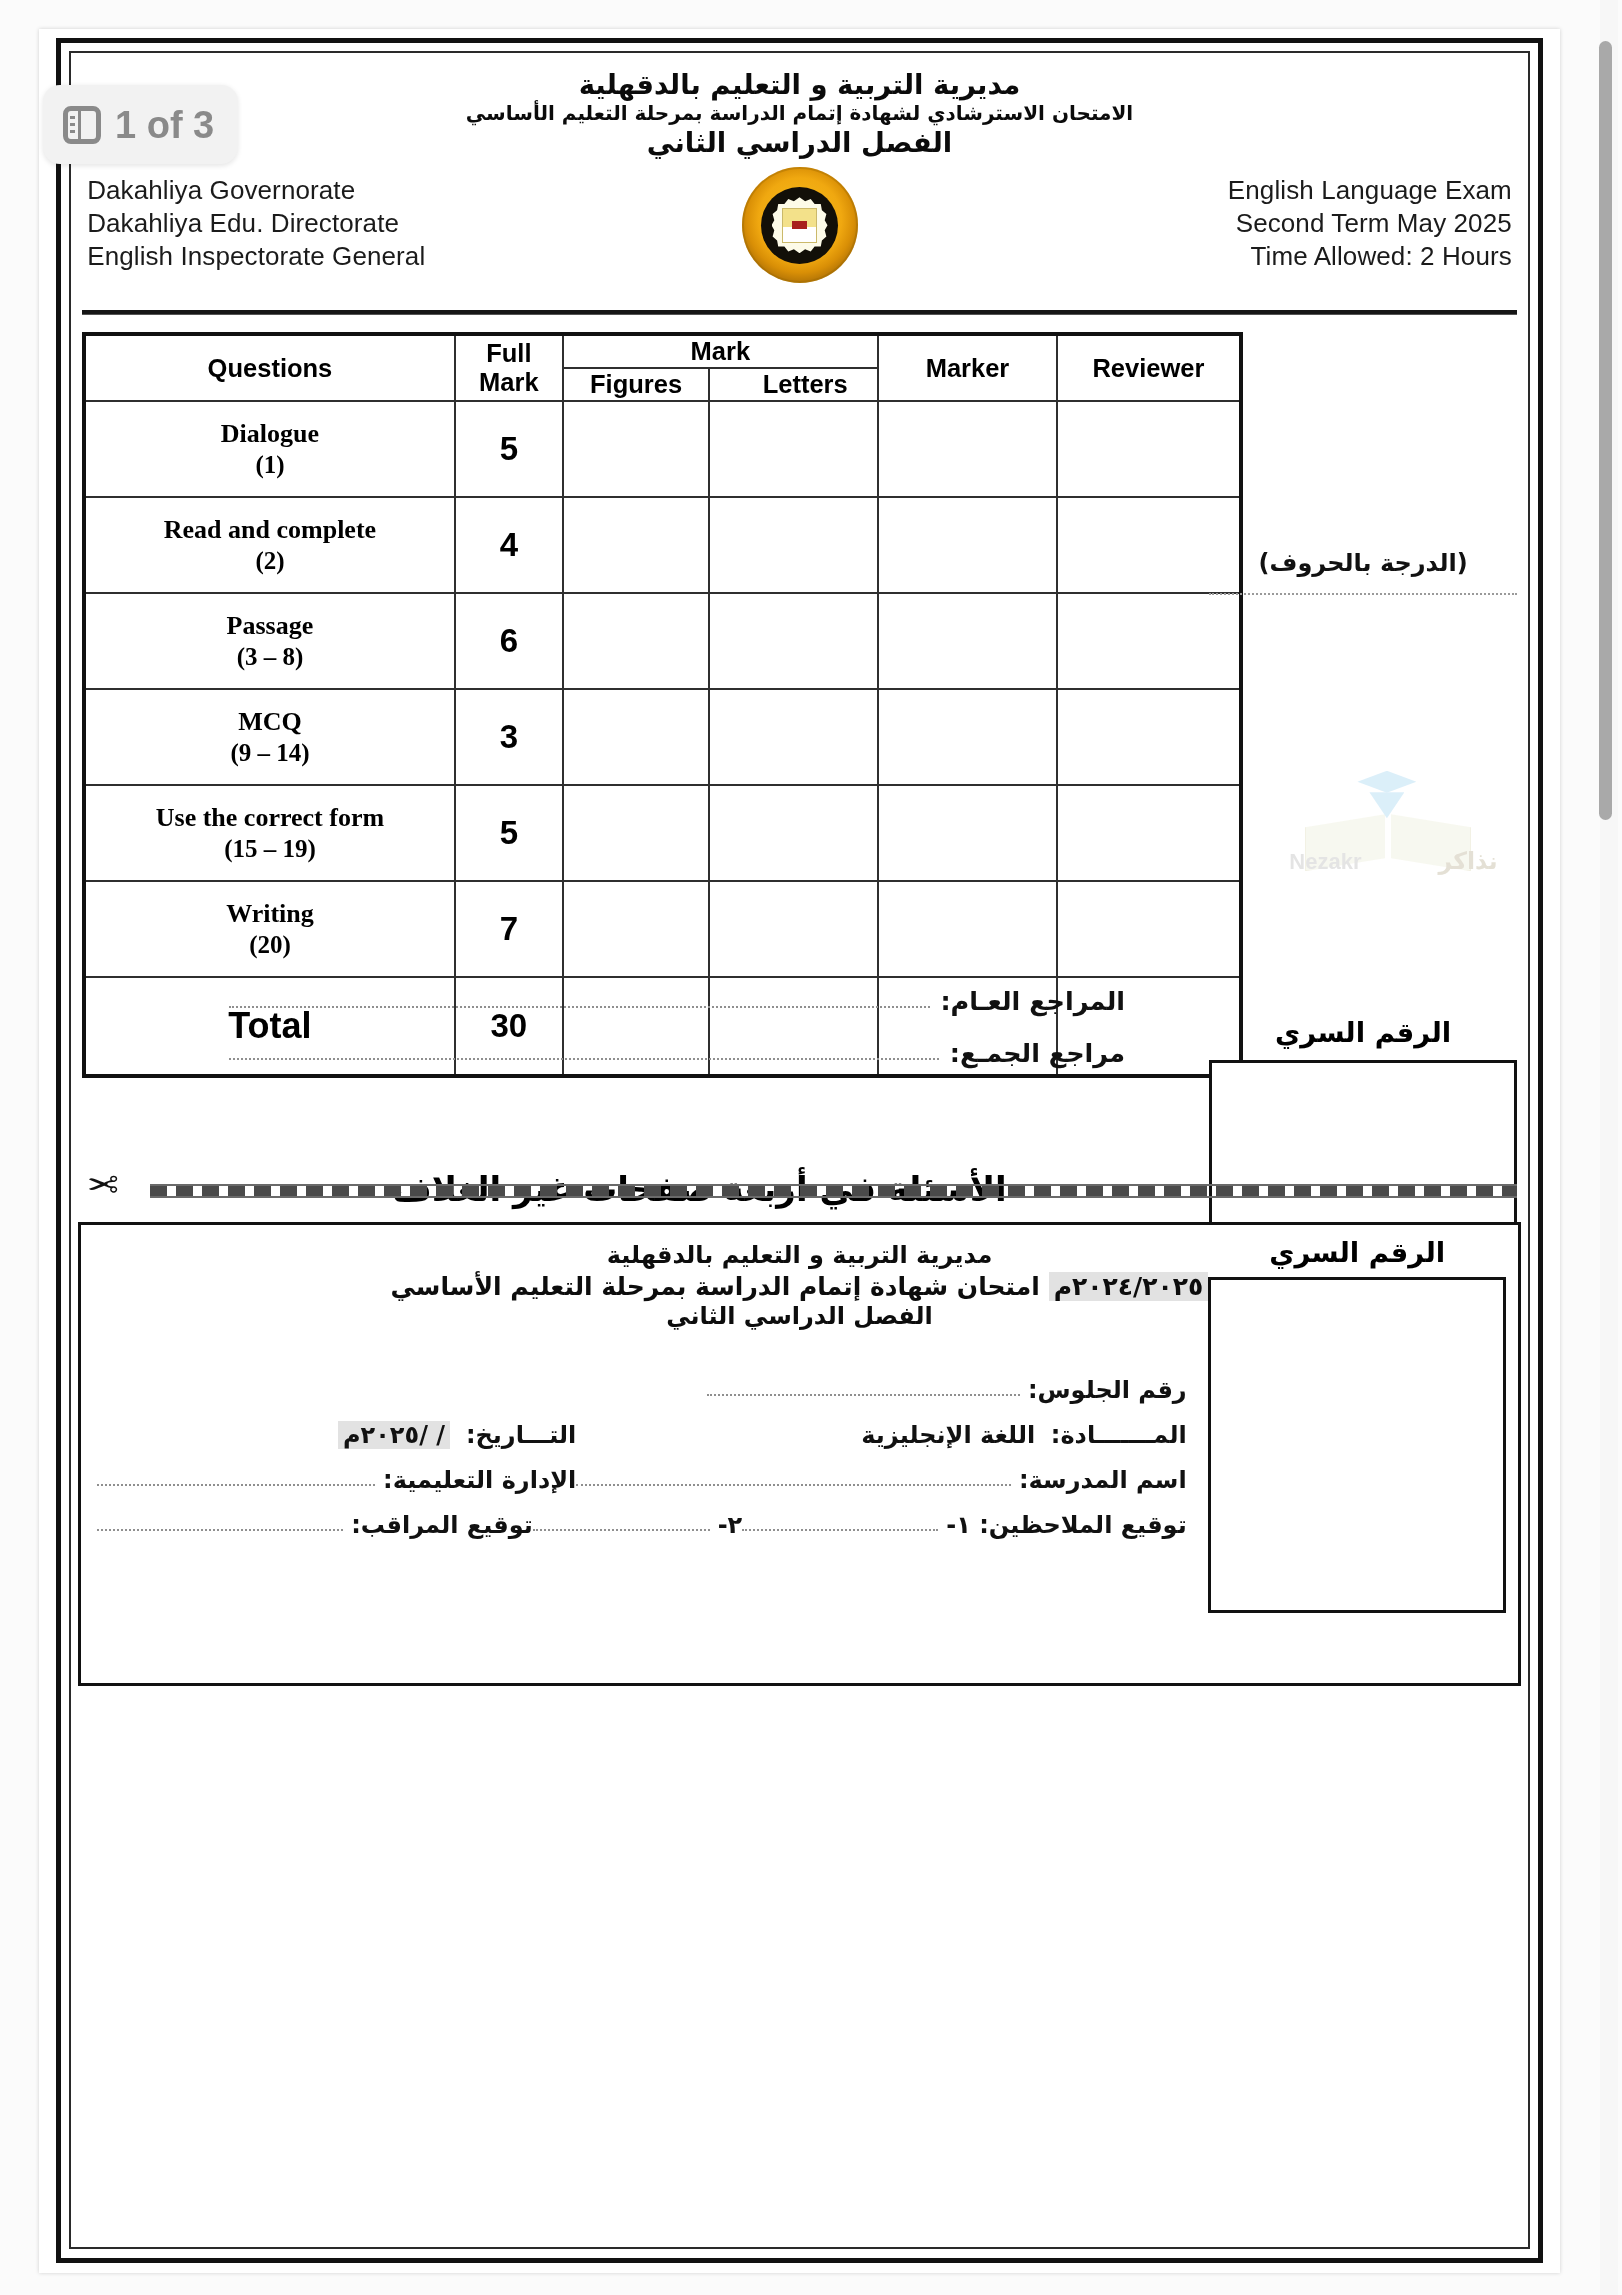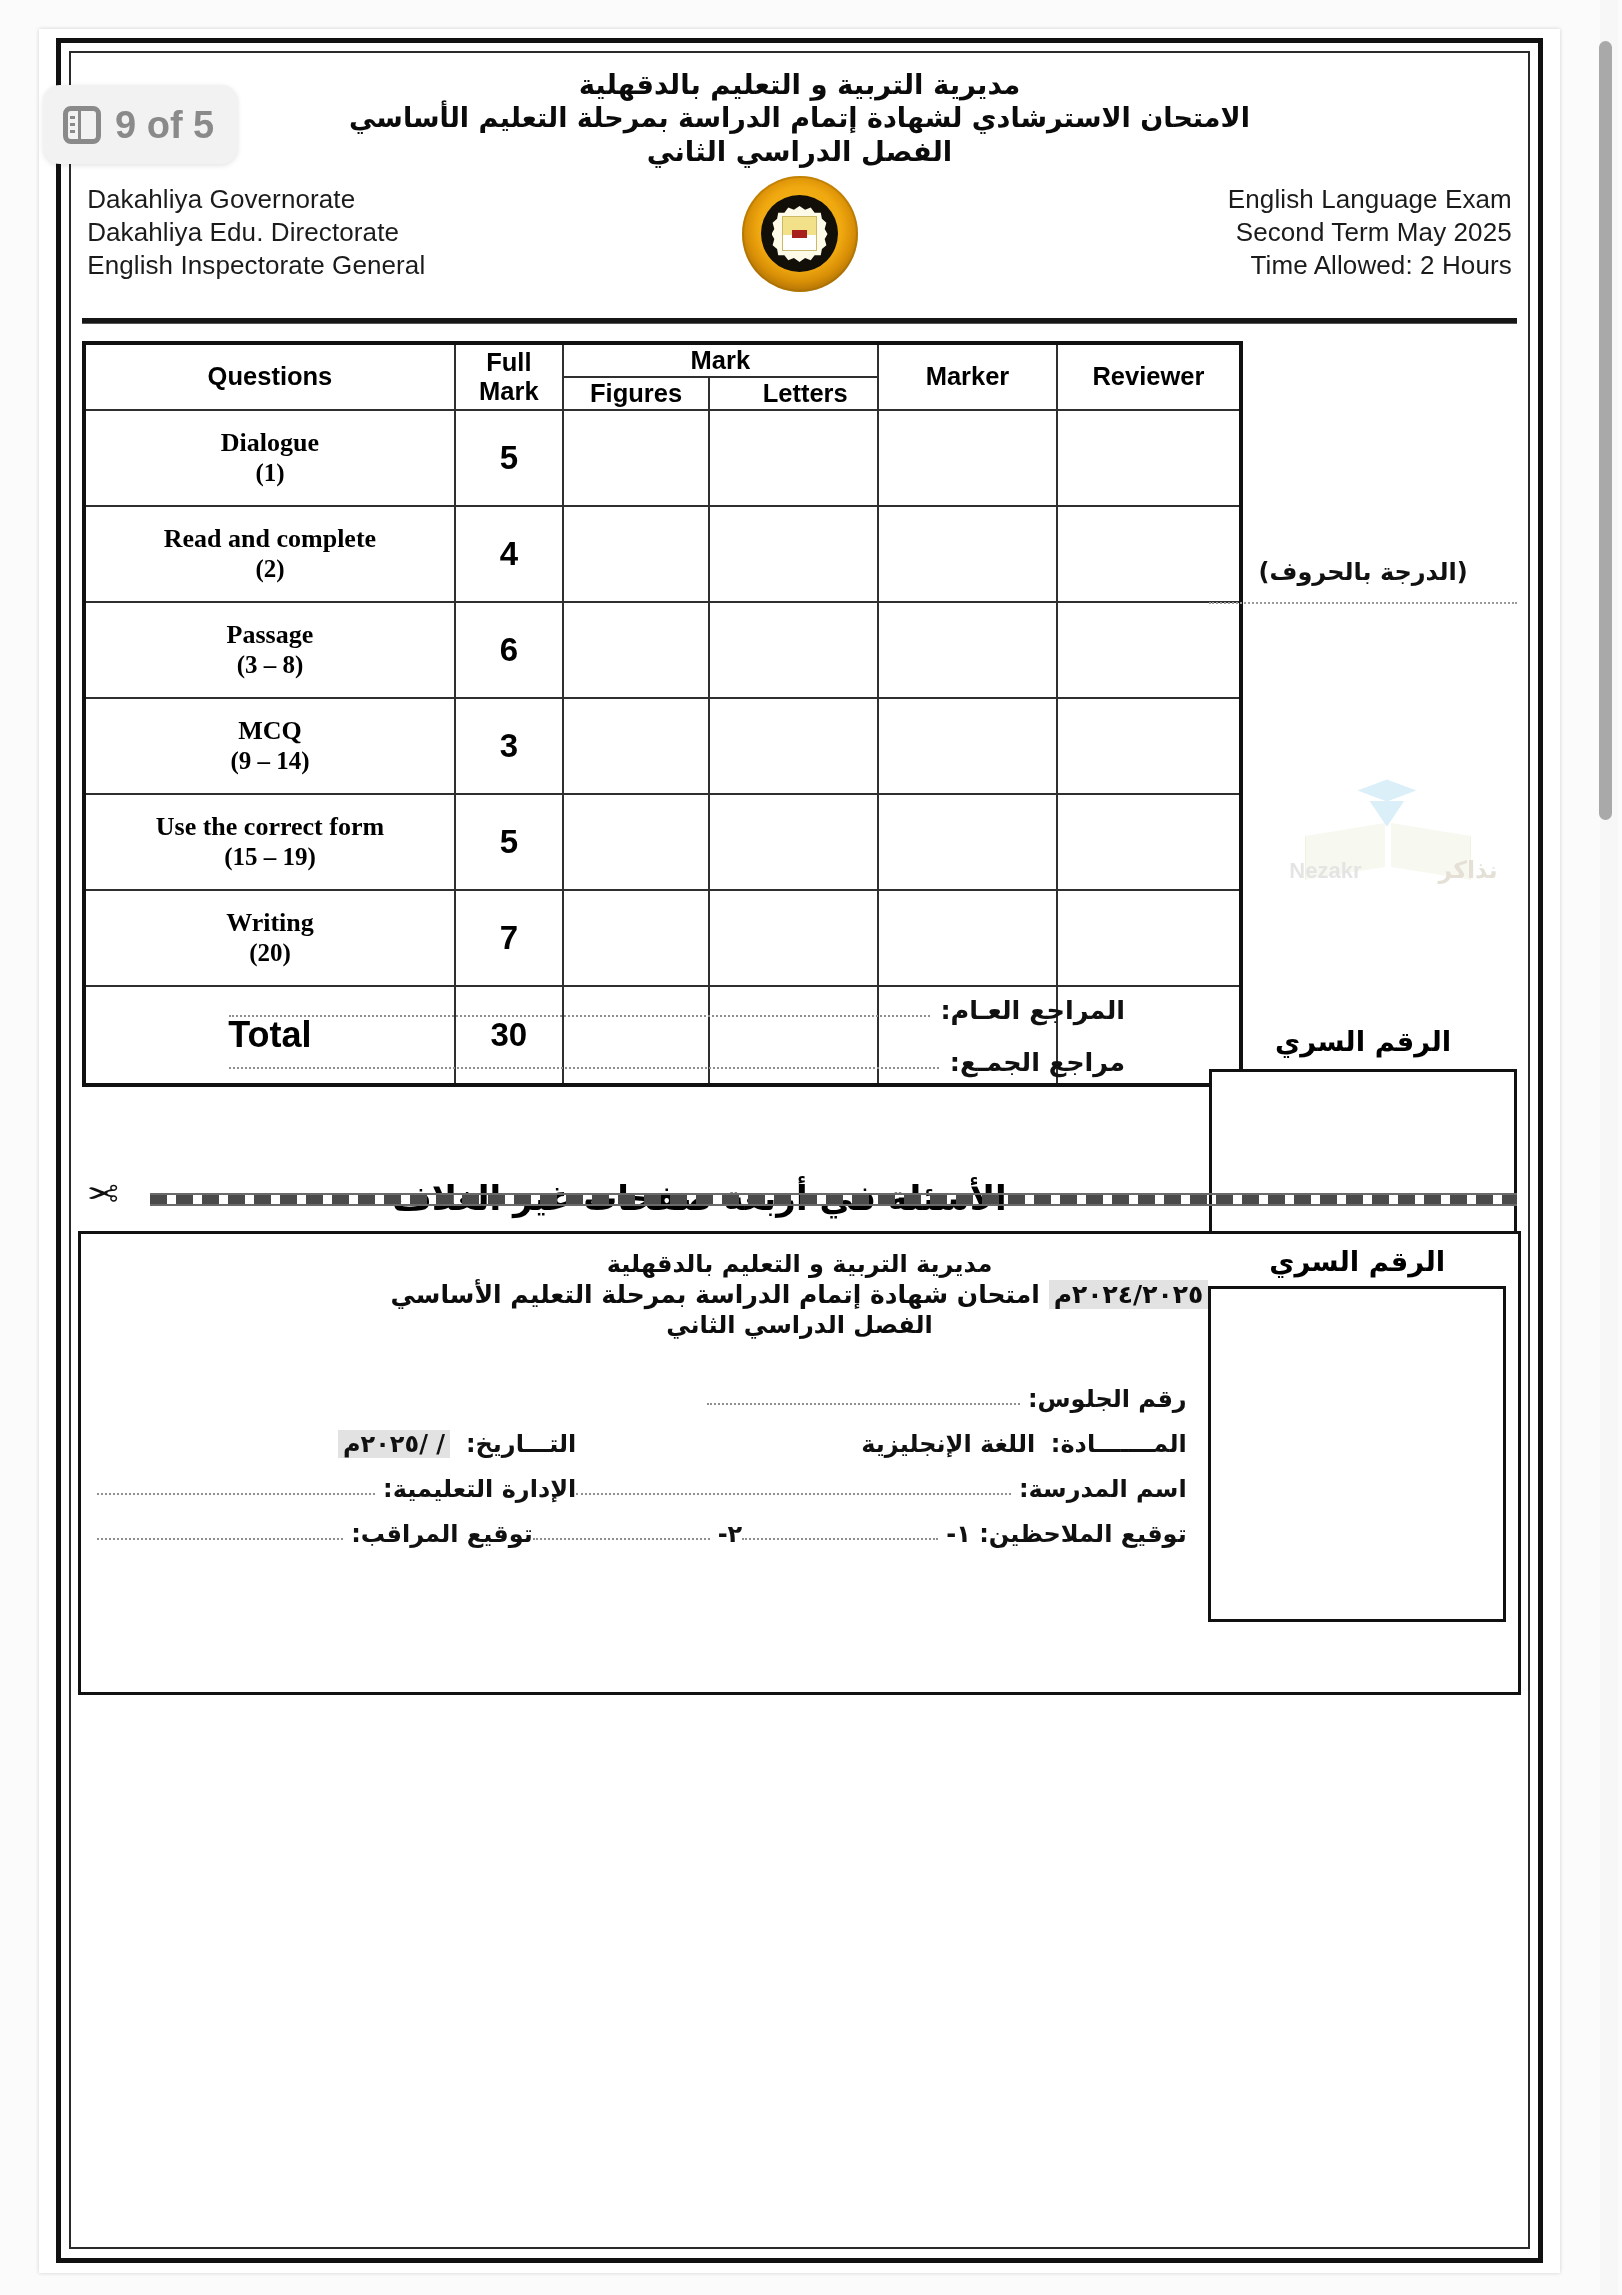--- a/index.html
+++ b/index.html
@@ -48,21 +48,21 @@
     direction: rtl;
     font-family: "DejaVu Sans", sans-serif;
   }
   .top-ar {
     text-align: center;
     color: #0b0b0b;
     margin-top: 6.5px;
   }
   .top-ar div { line-height: 1.24; }
   .ar-l1 { font-size: 27.5px; font-weight: 700; }
-  .ar-l2 { font-size: 27px; font-weight: 700; letter-spacing: -0.3px;}
+  .ar-l2 { font-size: 20px; font-weight: 700; letter-spacing: -0.3px;}
   .ar-l3 { font-size: 27.5px; font-weight: 700; }
 
   
   .idband {
     position: relative;
     height: 137px;
     margin-top: 3.9px;
   }
   .idband .left {
     position: absolute; left: 9.2px; top: 10.5px;
@@ -431,21 +431,21 @@
 <div id="root">
 
   <div class="pill">
     <span class="pgicon">
       <span class="lcol">
           <i></i>
           <i></i>
           <i></i>
         </span>
     </span>
-    <span class="pgtext">9 of 5</span>
+    <span class="pgtext">1 of 3</span>
   </div>
 
   <div class="scrollbar-track">
     <div class="scrollbar-thumb"></div>
   </div>
 
   <div class="sheet">
     <div class="frame-outer"></div>
     <div class="frame-inner"></div>
 

